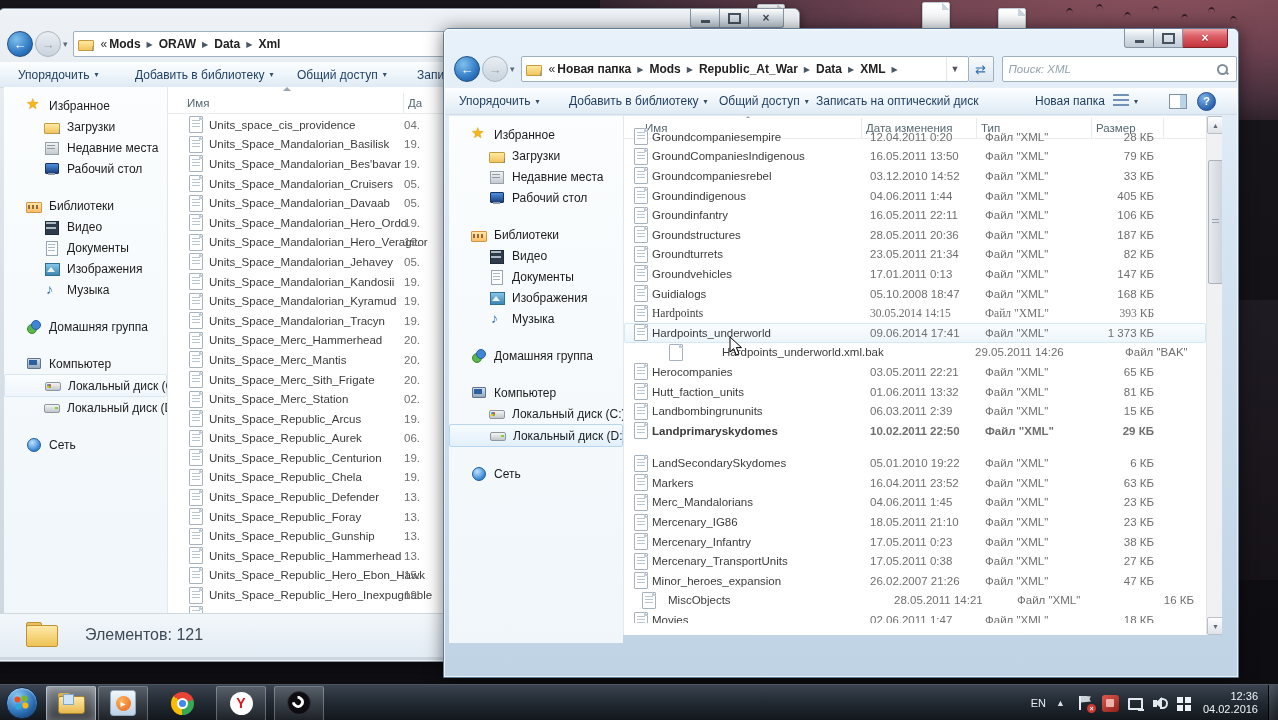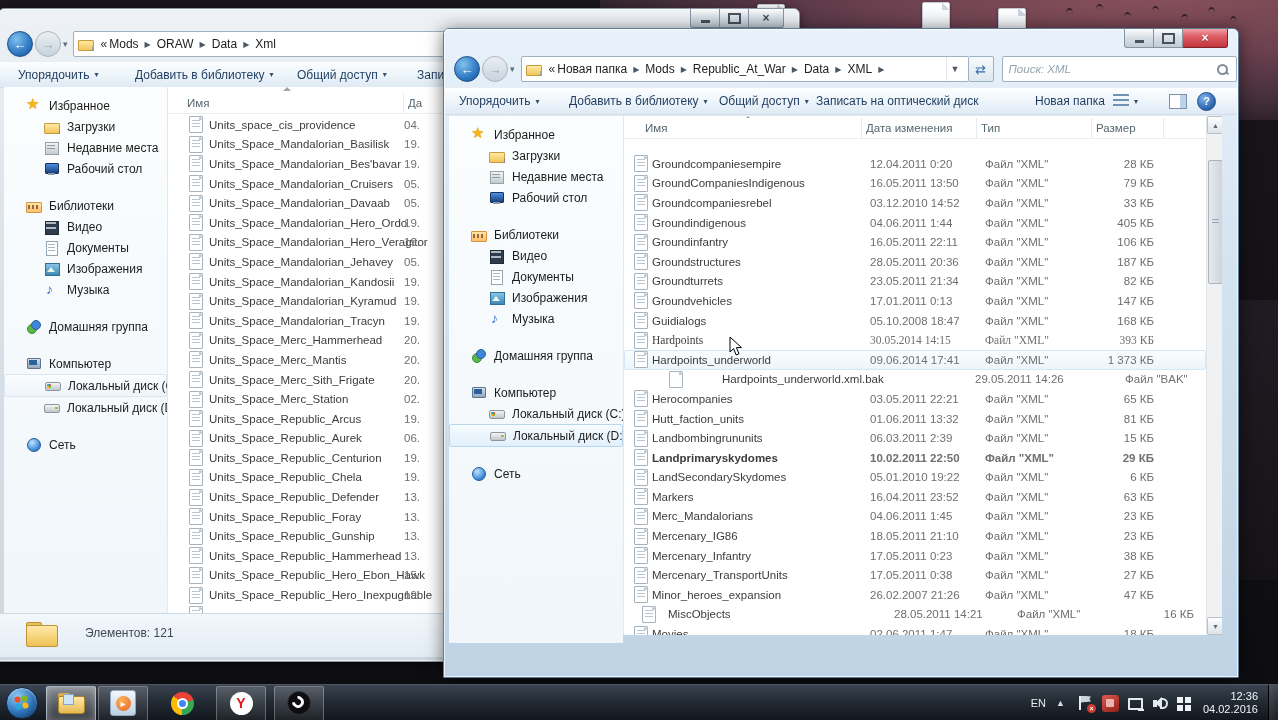--- a/index.html
+++ b/index.html
@@ -40,21 +40,21 @@
 
   
   .navbtn{width:24px;height:24px;border-radius:50%;display:flex;align-items:center;justify-content:center;
           font-size:13px;font-weight:bold;}
   .nav-back{background:radial-gradient(circle at 35% 30%,#7fc0ec,#3079c4 60%,#174f91);color:#fff;border:1px solid #1c4f86;}
   .nav-fwd{background:linear-gradient(180deg,#e9eef3,#c9d3dc);color:#9aa6b1;border:1px solid #a9b5c0;}
   .nav-dd{color:#5d6c7a;font-size:9px;margin-left:2px;}
   .crumbbox{height:24px;background:#fff;border:1px solid #9fb0c0;border-radius:2px;display:flex;align-items:center;
             padding:0 4px;overflow:hidden;}
   .crumb-sep{color:#4a5865;font-size:8px;padding:0 6px;}
-  .crumb{font-size:12px;color:#222;white-space:nowrap;}
+  .crumb{font-size:12px;color:#222;white-space:nowrap;font-weight:bold;}
   .crumb-ovf{font-size:12px;color:#333;padding:0 2px 0 4px;}
   .crumb-dd{margin-left:auto;color:#556;font-size:9px;padding:0 4px;border-left:1px solid #e2e8ee;height:100%;display:flex;align-items:center;}
   .refreshbtn{width:24px;height:24px;border:1px solid #9fb0c0;border-left:none;background:linear-gradient(#f7fafc,#dde7ef);
             display:flex;align-items:center;justify-content:center;color:#2f6fae;font-size:13px;border-radius:0 2px 2px 0;}
   .searchbox{height:24px;background:#fff;border:1px solid #9fb0c0;border-radius:2px;display:flex;align-items:center;}
   .searchbox input{border:none;outline:none;flex:1;font-size:11.5px;font-style:italic;color:#333;
             font-family:"Liberation Sans",sans-serif;padding:0 6px;background:transparent;}
   .searchbox input::placeholder{color:#93a2ad;font-style:italic;}
   .mag{width:11px;height:11px;position:relative;margin-right:8px;flex:none;}
   .mag::before{content:"";position:absolute;left:0;top:0;width:7px;height:7px;border:2px solid #7e8d99;border-radius:50%;}
@@ -146,21 +146,21 @@
   .sbtn{position:absolute;left:0;width:15px;height:16px;background:linear-gradient(180deg,#fdfdfd,#dfe3e8);
         border:1px solid #b9c0c9;border-radius:2px;display:flex;align-items:center;justify-content:center;
         color:#5b6b7a;font-size:7px;}
   .sthumb{position:absolute;left:1px;width:13px;background:linear-gradient(90deg,#e7eaee,#cfd5dc);
         border:1px solid #aab2bc;border-radius:2px;}
   .sthumb::after{content:"";position:absolute;left:3px;right:3px;top:50%;height:5px;margin-top:-3px;
         background:repeating-linear-gradient(180deg,#9aa5b1 0 1px,transparent 1px 3px);}
 
   
   .statusbar{position:absolute;background:linear-gradient(180deg,#f2f7fb,#e3ecf4);border-top:1px solid #cfd9e2;}
-  .status-text{position:absolute;font-size:12px;color:#3f4a55;}
+  .status-text{position:absolute;font-size:16px;color:#3f4a55;}
   .bigfolder{position:absolute;width:32px;height:25px;}
   .bigfolder::before{content:"";position:absolute;left:0;top:0;width:14px;height:6px;
       background:#e8c05c;border:1px solid #bd9336;border-radius:2px 2px 0 0;}
   .bigfolder::after{content:"";position:absolute;left:0;top:3px;width:30px;height:20px;
       background:linear-gradient(180deg,#ffe9a8,#eec255);border:1px solid #bd9336;border-radius:2px;}
 
   
   #taskbar{left:0;top:684px;width:1278px;height:36px;
       background:linear-gradient(180deg,#3b4450 0%,#232b34 45%,#12161c 100%);border-top:1px solid #4d5762;
       display:flex;align-items:center;z-index:5;}
@@ -750,21 +750,21 @@
           <span>Дата изменения</span>
         </div>
       <div class="hcell">
           <span>Тип</span>
         </div>
       <div class="hcell">
           <span>Размер</span>
         </div>
       <div class="hcell" style="border-right:none"></div>
     </div>
-    <div class="rows" id="rw-rows" style="left:0;top:38px;width:582px;height:496px">
+    <div class="rows" id="rw-rows" style="left:0;top:11px;width:582px;height:496px">
         <div class="frow" style="grid-template-columns: 8px 20px 218px 115px 115px 58px auto;">
           <span></span>
           <span class="cell-ic">
             <span class="fic"></span>
           </span>
           <span>Groundcompaniesempire</span>
           <span class="sec">12.04.2011 0:20</span>
           <span class="sec">Файл "XML"</span>
           <span class="sec sizecell">28 КБ</span>
           <span></span>
@@ -927,21 +927,21 @@
           <span></span>
           <span class="cell-ic">
             <span class="fic"></span>
           </span>
           <span>Landprimaryskydomes</span>
           <span class="sec">10.02.2011 22:50</span>
           <span class="sec">Файл "XML"</span>
           <span class="sec sizecell">29 КБ</span>
           <span></span>
         </div>
-        <div class="frow" style="grid-template-columns: 8px 20px 218px 115px 115px 58px auto;">
+        <div class="frow" style="grid-template-columns: 8px 20px 218px 115px 115px 58px auto; margin-top: 13px;">
           <span></span>
           <span class="cell-ic">
             <span class="fic"></span>
           </span>
           <span>LandSecondarySkydomes</span>
           <span class="sec">05.01.2010 19:22</span>
           <span class="sec">Файл "XML"</span>
           <span class="sec sizecell">6 КБ</span>
           <span></span>
         </div>

